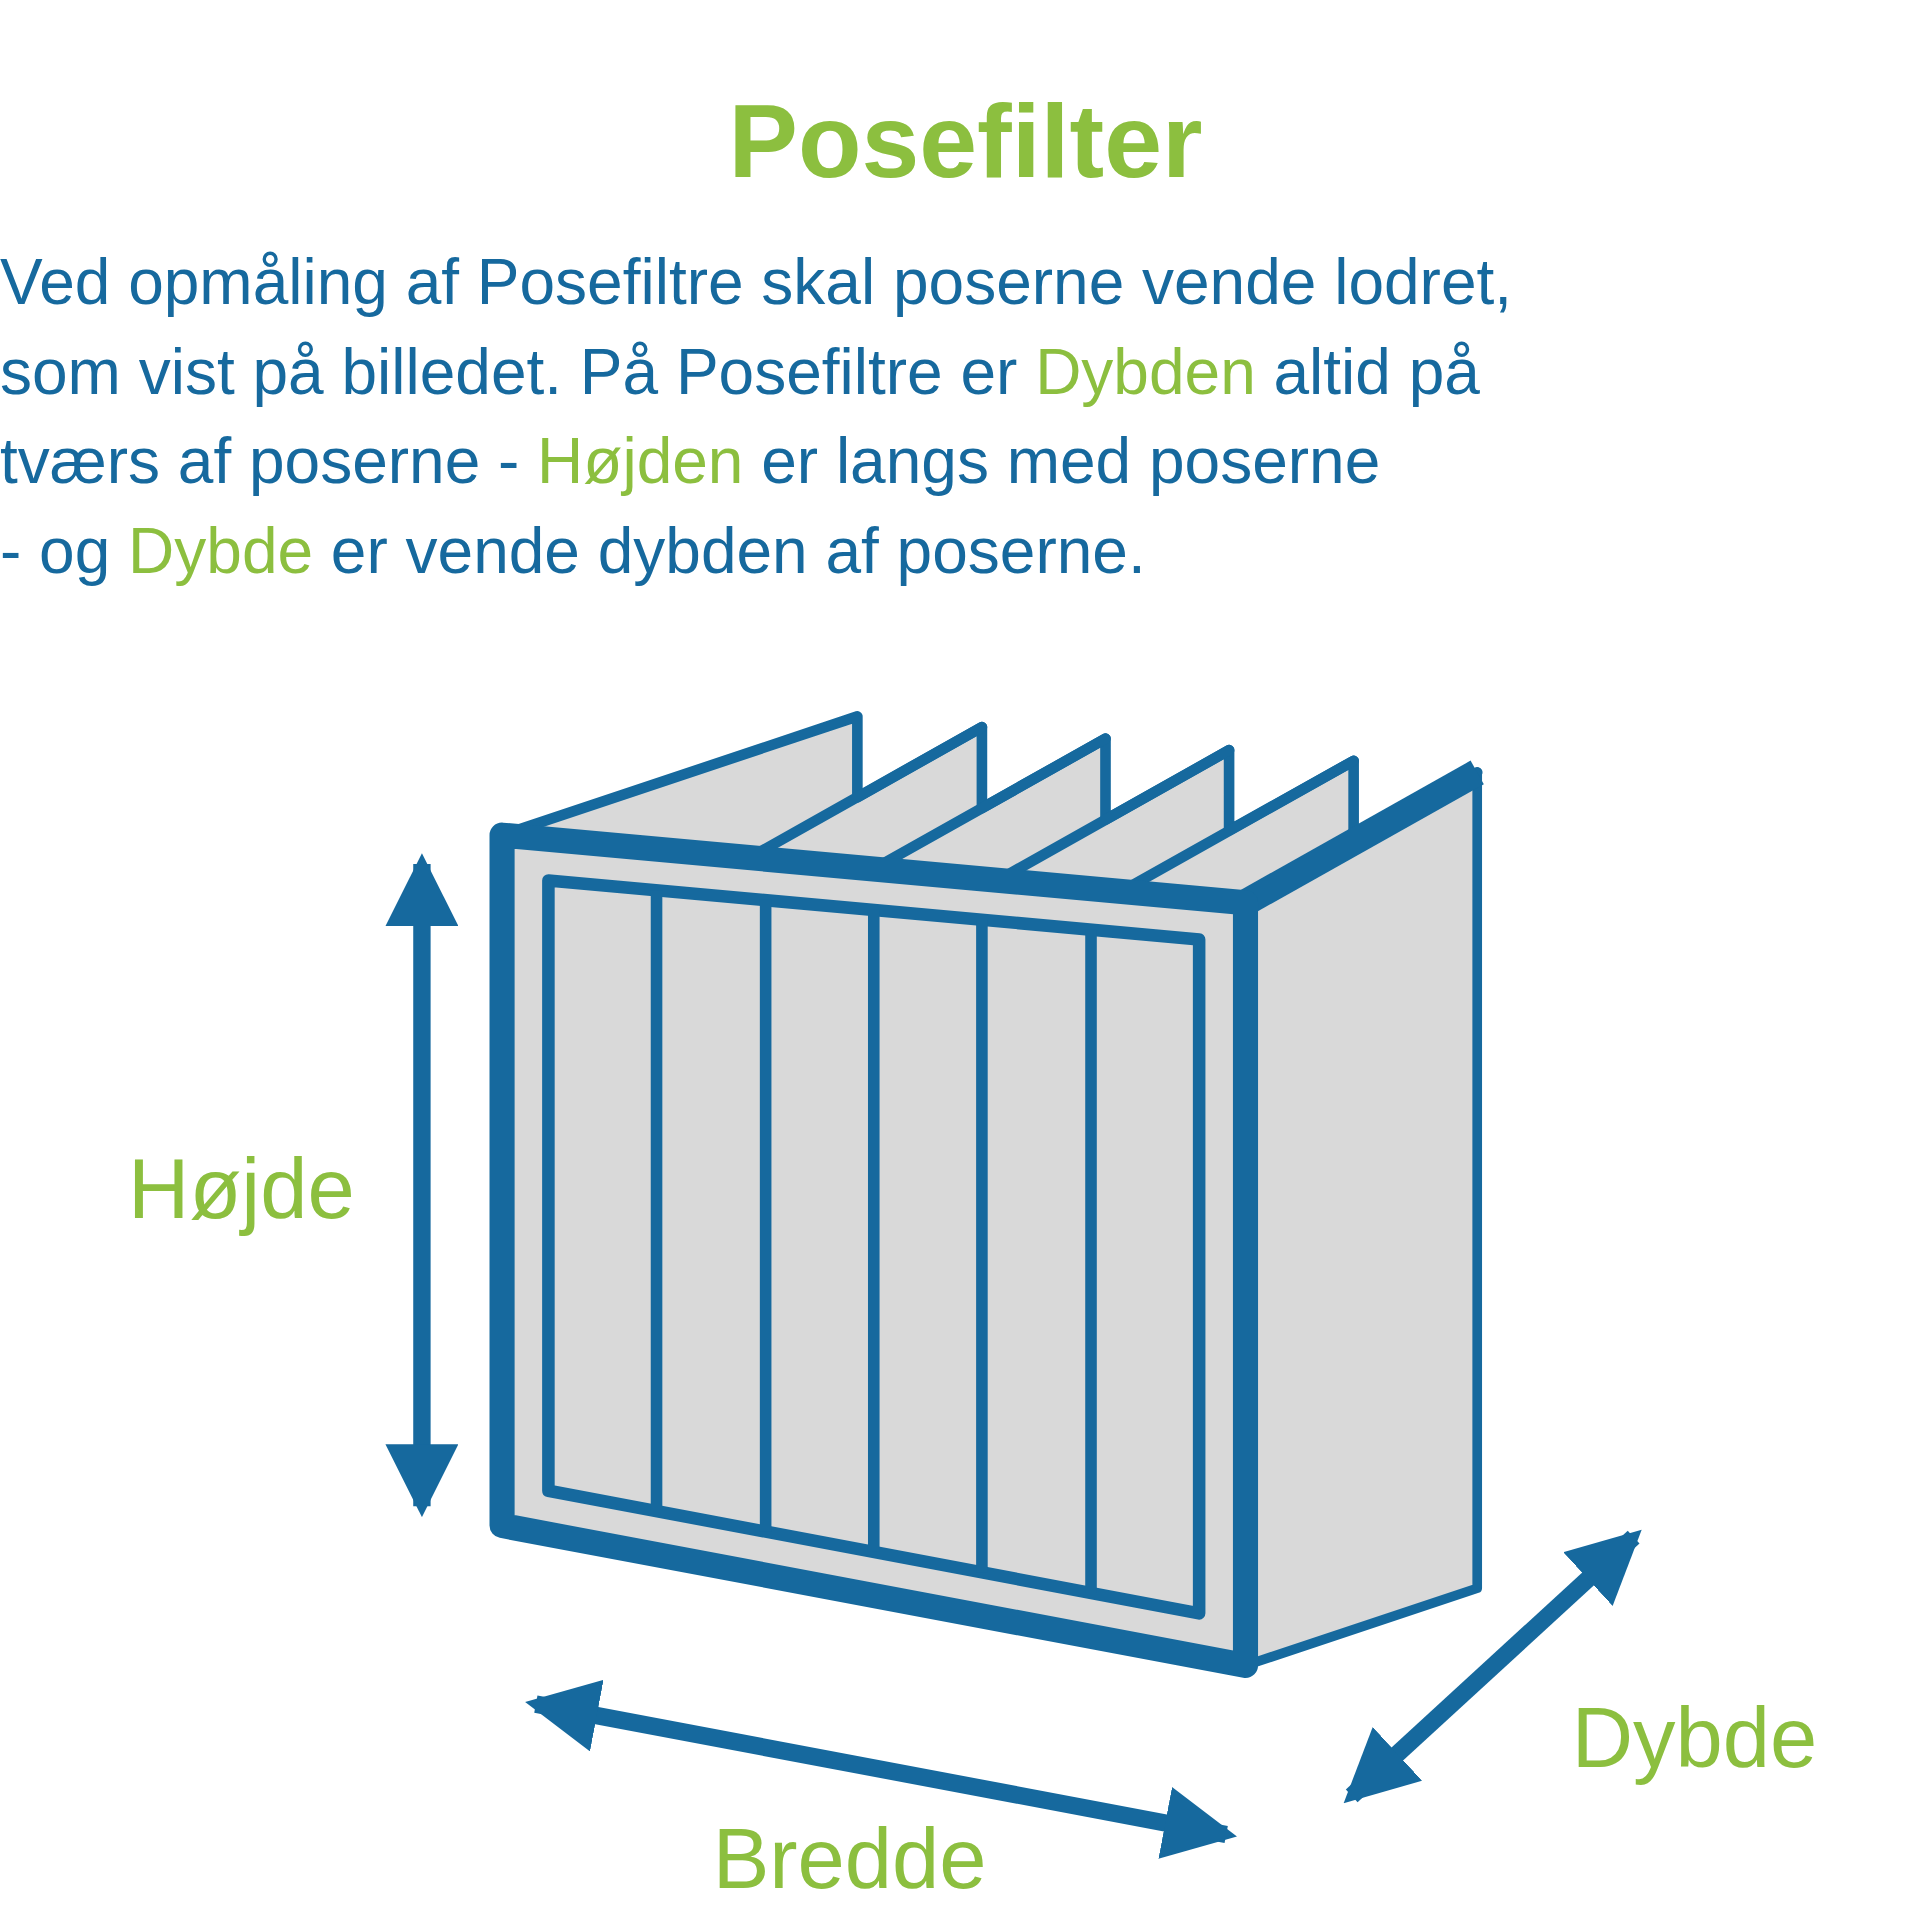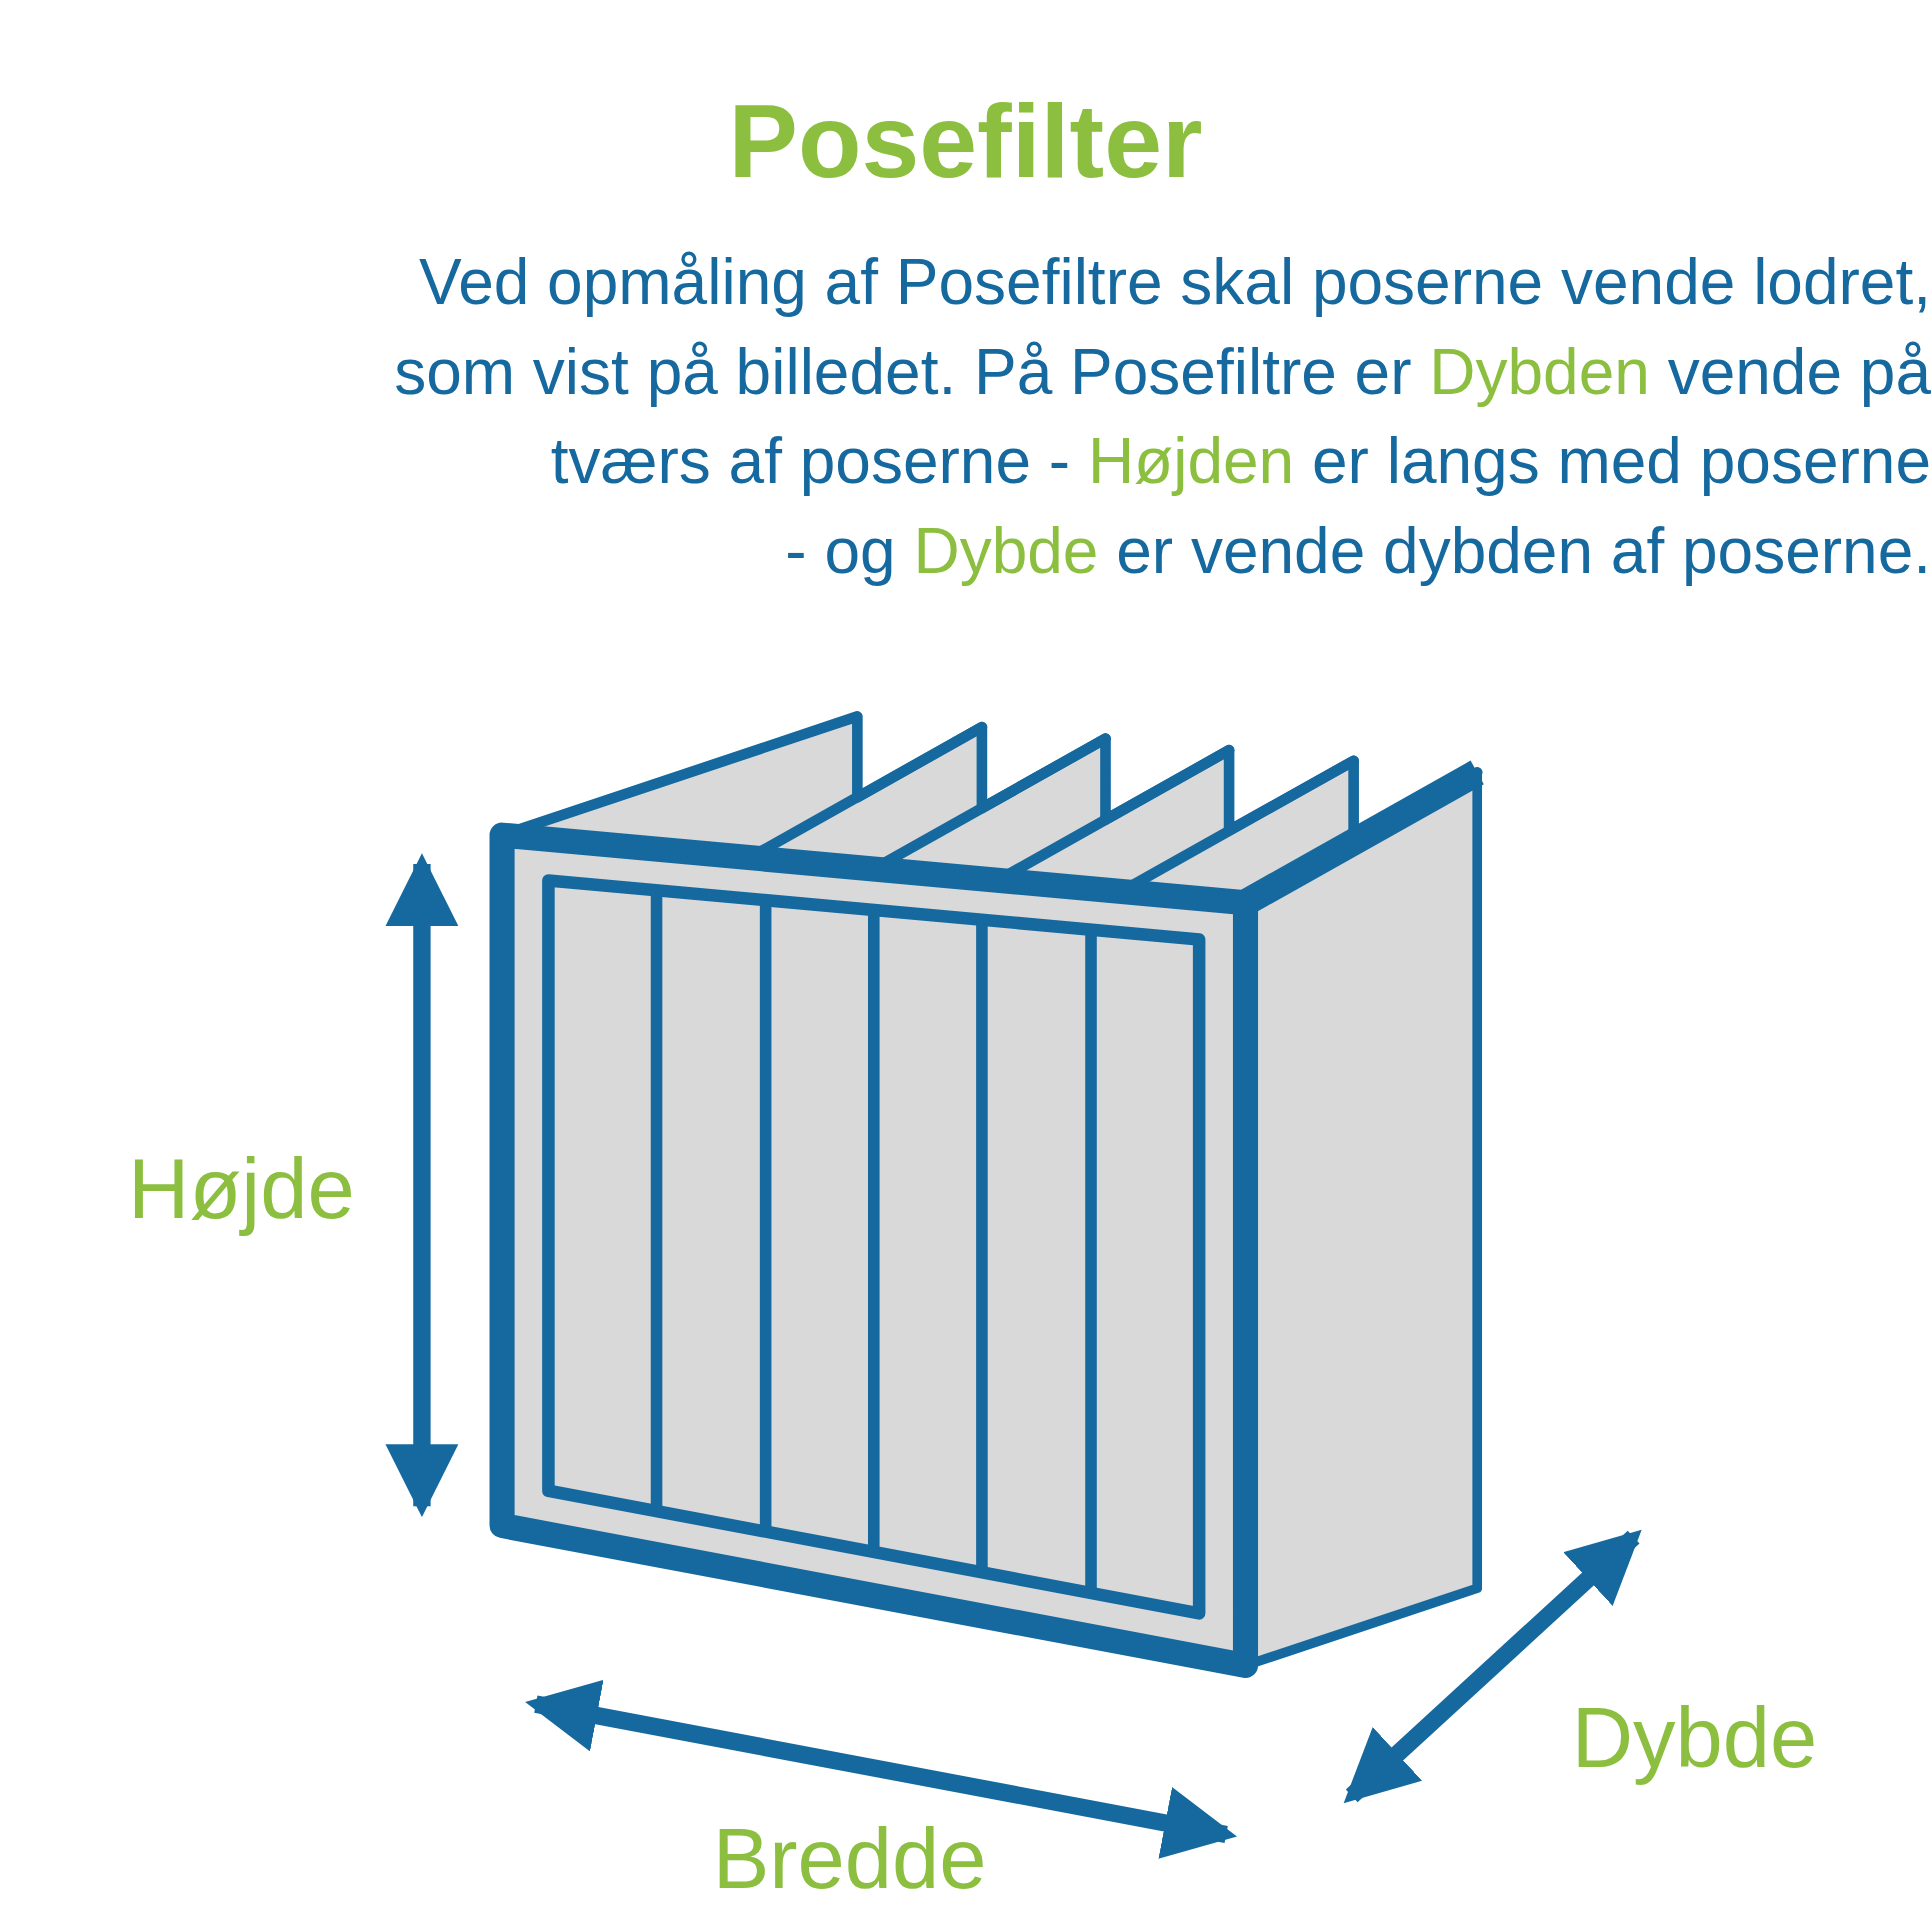--- a/index.html
+++ b/index.html
@@ -28,21 +28,21 @@
     line-height: 1;
     font-weight: bold;
     color: var(--green);
   }
   .desc {
     position: absolute;
     top: 238px;
     left: 0;
     width: 100%;
     margin: 0;
-    text-align: right;
+    text-align: left;
     font-size: 64px;
     line-height: 1.4;
     color: var(--blue);
   }
   .desc .line { display: block; }
   .hl { color: var(--green); }
   svg.diagram {
     position: absolute;
     top: 0;
     left: 0;
@@ -62,21 +62,21 @@
 </style>
 </head>
 <body>
 
 <div class="page">
 
   <h1 class="title">Posefilter</h1>
 
   <p class="desc">
     <span class="line"><span>Ved opmåling af Posefiltre skal poserne vende lodret,</span></span>
-    <span class="line"><span>som vist på billedet. På Posefiltre er </span><span class="hl">Dybden</span><span> vende på</span></span>
+    <span class="line"><span>som vist på billedet. På Posefiltre er </span><span class="hl">Dybden</span><span> altid på</span></span>
     <span class="line"><span>tværs af poserne - </span><span class="hl">Højden</span><span> er langs med poserne</span></span>
     <span class="line"><span>- og </span><span class="hl">Dybde</span><span> er vende dybden af poserne.</span></span>
   </p>
 
   <svg class="diagram" viewBox="0 0 2000 2000">
     <defs>
       <marker id="ah" viewBox="0 0 10 10" refX="8.5" refY="5" markerWidth="4.2" markerHeight="4.2" orient="auto-start-reverse" markerUnits="strokeWidth">
         <path d="M0,0 L10,5 L0,10 Z" class="fill-blue"></path>
       </marker>
     </defs>

